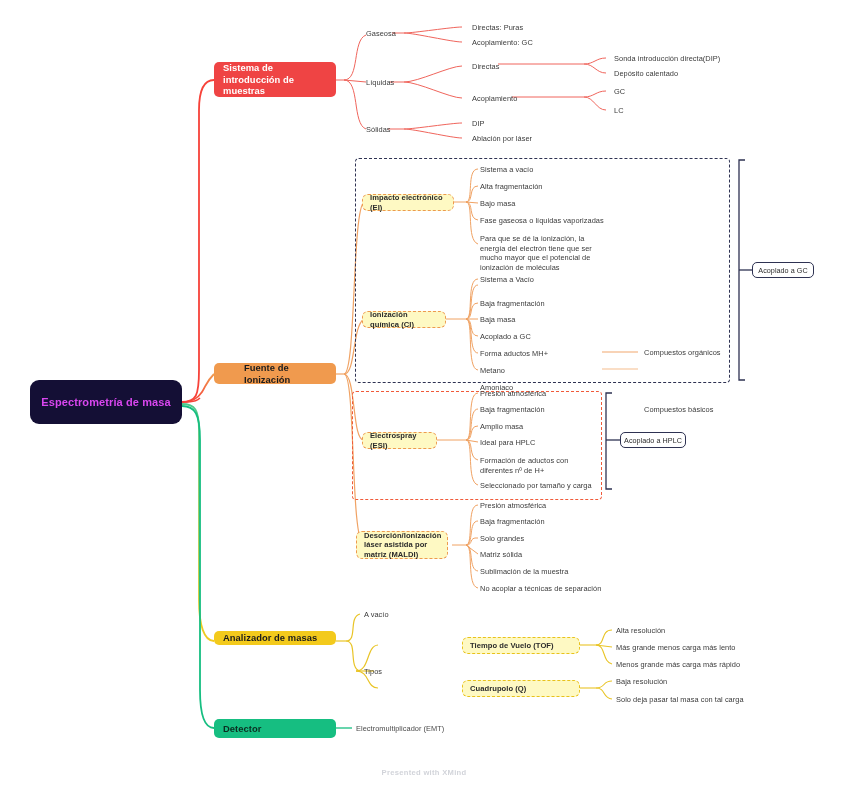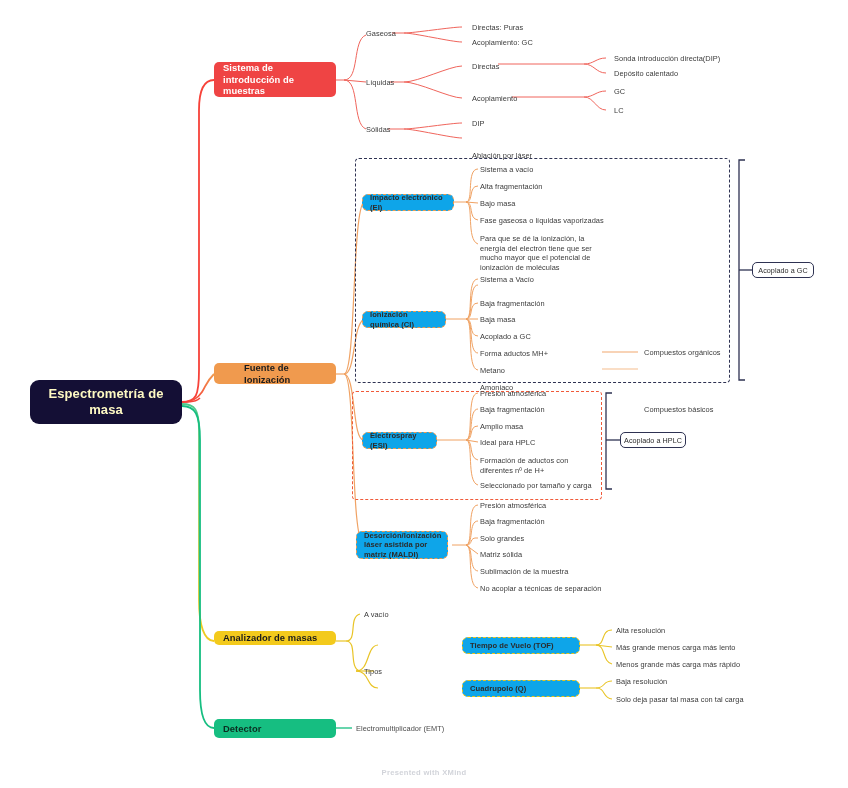--- a/index.html
+++ b/index.html
@@ -8,21 +8,21 @@
        -webkit-font-smoothing:antialiased;}
   #canvas{position:absolute;left:0;top:0;width:848px;height:788px;}
   svg.links{position:absolute;left:0;top:0;width:848px;height:788px;pointer-events:none;}
 
   .node{position:absolute;box-sizing:border-box;display:flex;align-items:center;}
   .node span{display:block;}
 
   
   .root{left:30px;top:380px;width:152px;height:44px;background:#140F35;
         border-radius:9px;justify-content:center;text-align:center;}
-  .root span{color:#fef9c3;font-size:13px;font-weight:700;line-height:16px;letter-spacing:.1px;}
+  .root span{color:#d946ef;font-size:11px;font-weight:700;line-height:16px;letter-spacing:.1px;}
 
   
   .l1{border-radius:5px;padding:0 9px;}
   .l1 span{font-size:9.4px;font-weight:700;line-height:11.5px;color:#1b1b1b;letter-spacing:.05px;}
   .l1.red{background:#ef4444;justify-content:flex-end;}
   .l1.red span{color:#ffffff;}
   .l1.orange{background:#F09A4E;padding-left:30px;}
   .l1.yellow{background:#F3CA1C;}
   .l1.green{background:#16BE81;}
   .l1.green span{color:#0b2f22;}
@@ -32,21 +32,21 @@
   #n-analizador{left:214px;top:631px;width:122px;height:14px;}
   #n-detector{left:214px;top:719px;width:122px;height:19px;}
 
   
   .lab{position:absolute;font-size:7.4px;line-height:9.5px;color:#3a3a3a;
        letter-spacing:.05px;white-space:nowrap;}
   .lab.wrap{white-space:normal;}
 
   
   .dnode{position:absolute;box-sizing:border-box;display:flex;align-items:center;
-         padding:0 7px;border-radius:6px;border:1px dashed #ED9A4F;background:#0ea5e9;}
+         padding:0 7px;border-radius:6px;border:1px dashed #ED9A4F;background:#fef9c3;}
   .dnode span{font-size:7.6px;font-weight:700;line-height:9.5px;color:#2b2b2b;letter-spacing:.05px;}
   .dnode.yel{border-color:#E8C21C;}
   .dnode.yel span{color:#2b2b2b;}
 
   
   .pill{position:absolute;box-sizing:border-box;display:flex;align-items:center;
         justify-content:center;border:1px solid #2E3252;border-radius:5px;background:#fff;}
   .pill span{font-size:7.2px;line-height:9px;color:#2b2b2b;letter-spacing:.05px;white-space:nowrap;}
 
   
@@ -208,21 +208,21 @@
 
   <div class="lab" style="left:472px;top:62px;">Directas</div>
   <div class="lab" style="left:472px;top:94px;">Acoplamiento</div>
 
   <div class="lab" style="left:614px;top:54px;">Sonda introducción directa(DIP)</div>
   <div class="lab" style="left:614px;top:69px;">Depósito calentado</div>
   <div class="lab" style="left:614px;top:87px;">GC</div>
   <div class="lab" style="left:614px;top:106px;">LC</div>
 
   <div class="lab" style="left:472px;top:119px;">DIP</div>
-  <div class="lab" style="left:472px;top:134px;margin-top:17px;">Ablación por láser</div>
+  <div class="lab" style="left:472px;top:134px;">Ablación por láser</div>
 
   <div class="dnode" style="left:362px;top:194px;width:92px;height:17px;">
     <span>Impacto electrónico (EI)</span>
   </div>
   <div class="dnode" style="left:362px;top:311px;width:84px;height:17px;">
     <span>Ionización química (CI)</span>
   </div>
   <div class="dnode" style="left:362px;top:432px;width:75px;height:17px;">
     <span>Electrospray (ESI)</span>
   </div>

